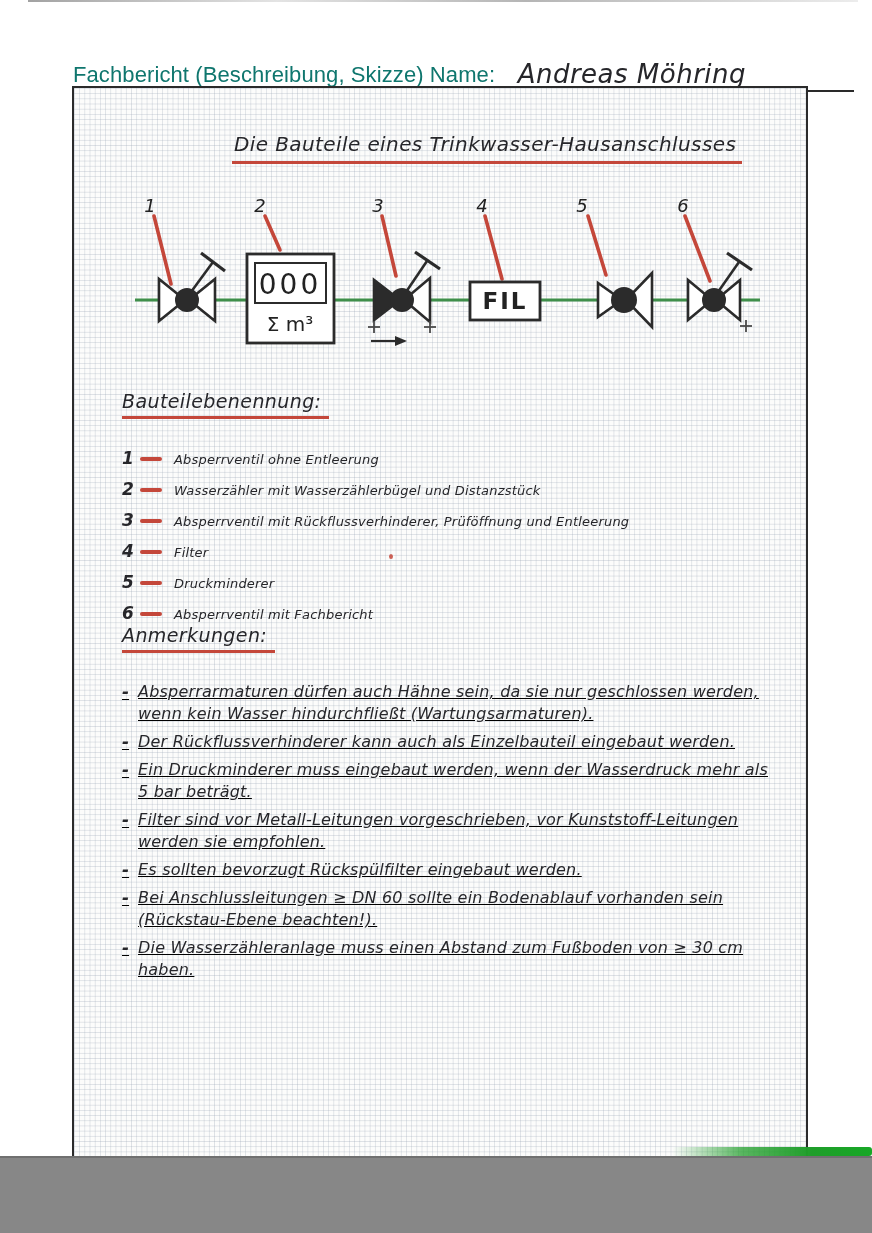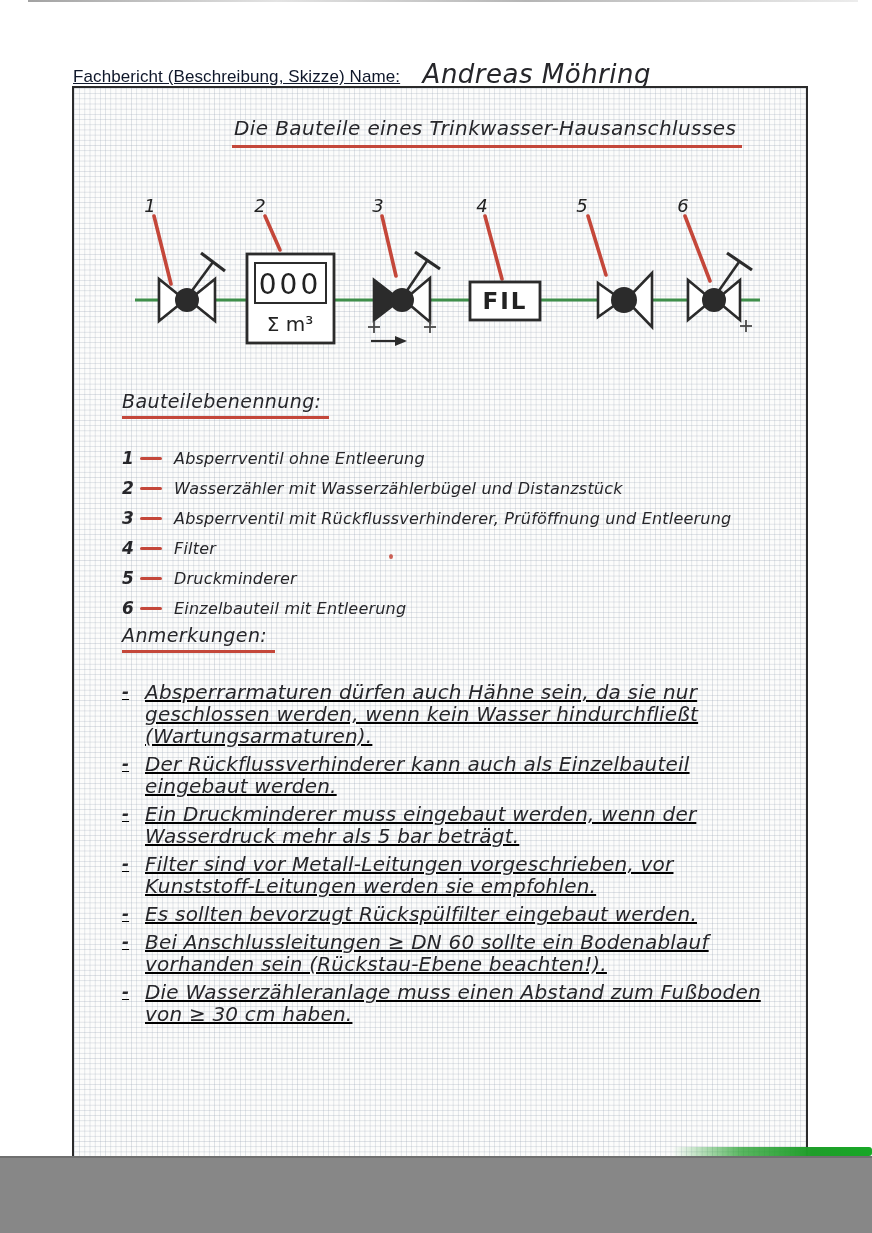--- a/index.html
+++ b/index.html
@@ -4,53 +4,53 @@
 <style>
   * { margin:0; padding:0; box-sizing:border-box; }
   body { width:872px; height:1233px; background:#ffffff; font-family:"Liberation Sans", sans-serif; position:relative; overflow:hidden; }
   .screen { position:absolute; inset:0; }
 
   .scan-top-artifact { position:absolute; top:0; left:28px; width:830px; height:2px;
     background:linear-gradient(to right, rgba(70,70,70,.5), rgba(70,70,70,.15) 30%, rgba(70,70,70,.4) 60%, rgba(70,70,70,.1)); }
 
   
   .header { position:absolute; left:73px; top:58px; width:720px; white-space:nowrap; }
-  .header-label { font-size:17px; color:#0f172a; letter-spacing:.1px;text-decoration:underline; }
+  .header-label { font-size:22px; color:#0f766e; letter-spacing:.1px; }
   .header-name { display:inline-block; font-family:"DejaVu Sans", sans-serif; font-style:italic; font-size:26px;
     color:#222; border-bottom:2px solid #2a2a2a; min-width:352px; padding:0 10px 1px 16px; margin-left:2px;
     letter-spacing:.5px; transform:translateY(1px); }
 
   
   .paper { position:absolute; left:72px; top:86px; width:736px; height:1076px;
     border:2px solid #2b2b2b; background-color:#fcfcfb;
     background-image:
       linear-gradient(to right, rgba(158,168,184,.32) 1px, transparent 1px),
       linear-gradient(to bottom, rgba(158,168,184,.32) 1px, transparent 1px);
     background-size:5.2px 5.2px; }
 
   .hw { font-family:"DejaVu Sans", sans-serif; font-style:italic; color:#26262a; }
 
-  .title-wrap { position:absolute; left:158px; top:28px; }
+  .title-wrap { position:absolute; left:158px; top:44px; }
   .title { font-size:20px; letter-spacing:.4px; padding:0 6px 5px 2px; border-bottom:3.5px solid #c4473a; display:inline-block; }
 
   .diagram { position:absolute; left:50px; top:100px; }
 
   .section { position:absolute; left:48px; width:660px; }
   .parts { top:302px; }
   .notes { top:536px;text-decoration:underline; }
   .section-heading { font-size:19px; letter-spacing:.4px; display:inline-block; padding:0 8px 4px 0; border-bottom:3.5px solid #c4473a; margin-bottom:28px; }
 
   .part-row { display:flex; align-items:baseline; margin-bottom:7px; line-height:22px; }
   .part-num { font-size:17px; font-weight:bold; width:18px; }
   .part-dash { align-self:center; width:22px; height:3.5px; background:#c4473a; border-radius:2px; margin:0 12px 0 0; flex:none; }
-  .part-label { font-size:16px; letter-spacing:.2px;text-align:center; }
+  .part-label { font-size:13px; letter-spacing:.2px;text-align:center; }
 
   .note-row { display:flex; margin-bottom:6px; line-height:22px; width:656px; }
   .note-bullet { width:16px; flex:none; font-size:17px; font-weight:bold; }
-  .note-text { font-size:20px; letter-spacing:.2px; flex:1;padding-left:7px; }
+  .note-text { font-size:16px; letter-spacing:.2px; flex:1; }
 
   .red-dot { position:absolute; left:315px; top:466px; width:4px; height:5px; border-radius:50%; background:#c4473a; opacity:.85; }
 
   .gray-band { position:absolute; left:0; top:1156px; width:872px; height:77px; background:#878787; border-top:2px solid #707070; }
   .green-streak { position:absolute; left:672px; top:1147px; width:200px; height:9px; border-radius:3px;
     background:linear-gradient(to right, rgba(34,158,44,0), rgba(34,158,44,.75) 35%, #1f9e2a 70%, #17a826); }
 
   svg text { font-family:"DejaVu Sans", sans-serif; fill:#222; }
   .callout-num { font-style:italic; font-size:18px; }
   .meter-val { font-size:28px; letter-spacing:3px; }
@@ -184,21 +184,21 @@
         <span class="part-label hw">Filter</span>
       </div>
       <div class="part-row">
         <span class="part-num hw">5</span>
         <span class="part-dash"></span>
         <span class="part-label hw">Druckminderer</span>
       </div>
       <div class="part-row">
         <span class="part-num hw">6</span>
         <span class="part-dash"></span>
-        <span class="part-label hw">Einzelbauteil mit Entleerung</span>
+        <span class="part-label hw">Absperrventil mit Fachbericht</span>
       </div>
     </div>
 
     <div class="section notes">
       <span class="section-heading hw">Anmerkungen:</span>
       <div class="note-row">
         <span class="note-bullet hw">-</span>
         <span class="note-text hw">Absperrarmaturen dürfen auch Hähne sein, da sie nur geschlossen werden, wenn kein Wasser hindurchfließt (Wartungsarmaturen).</span>
       </div>
       <div class="note-row">

